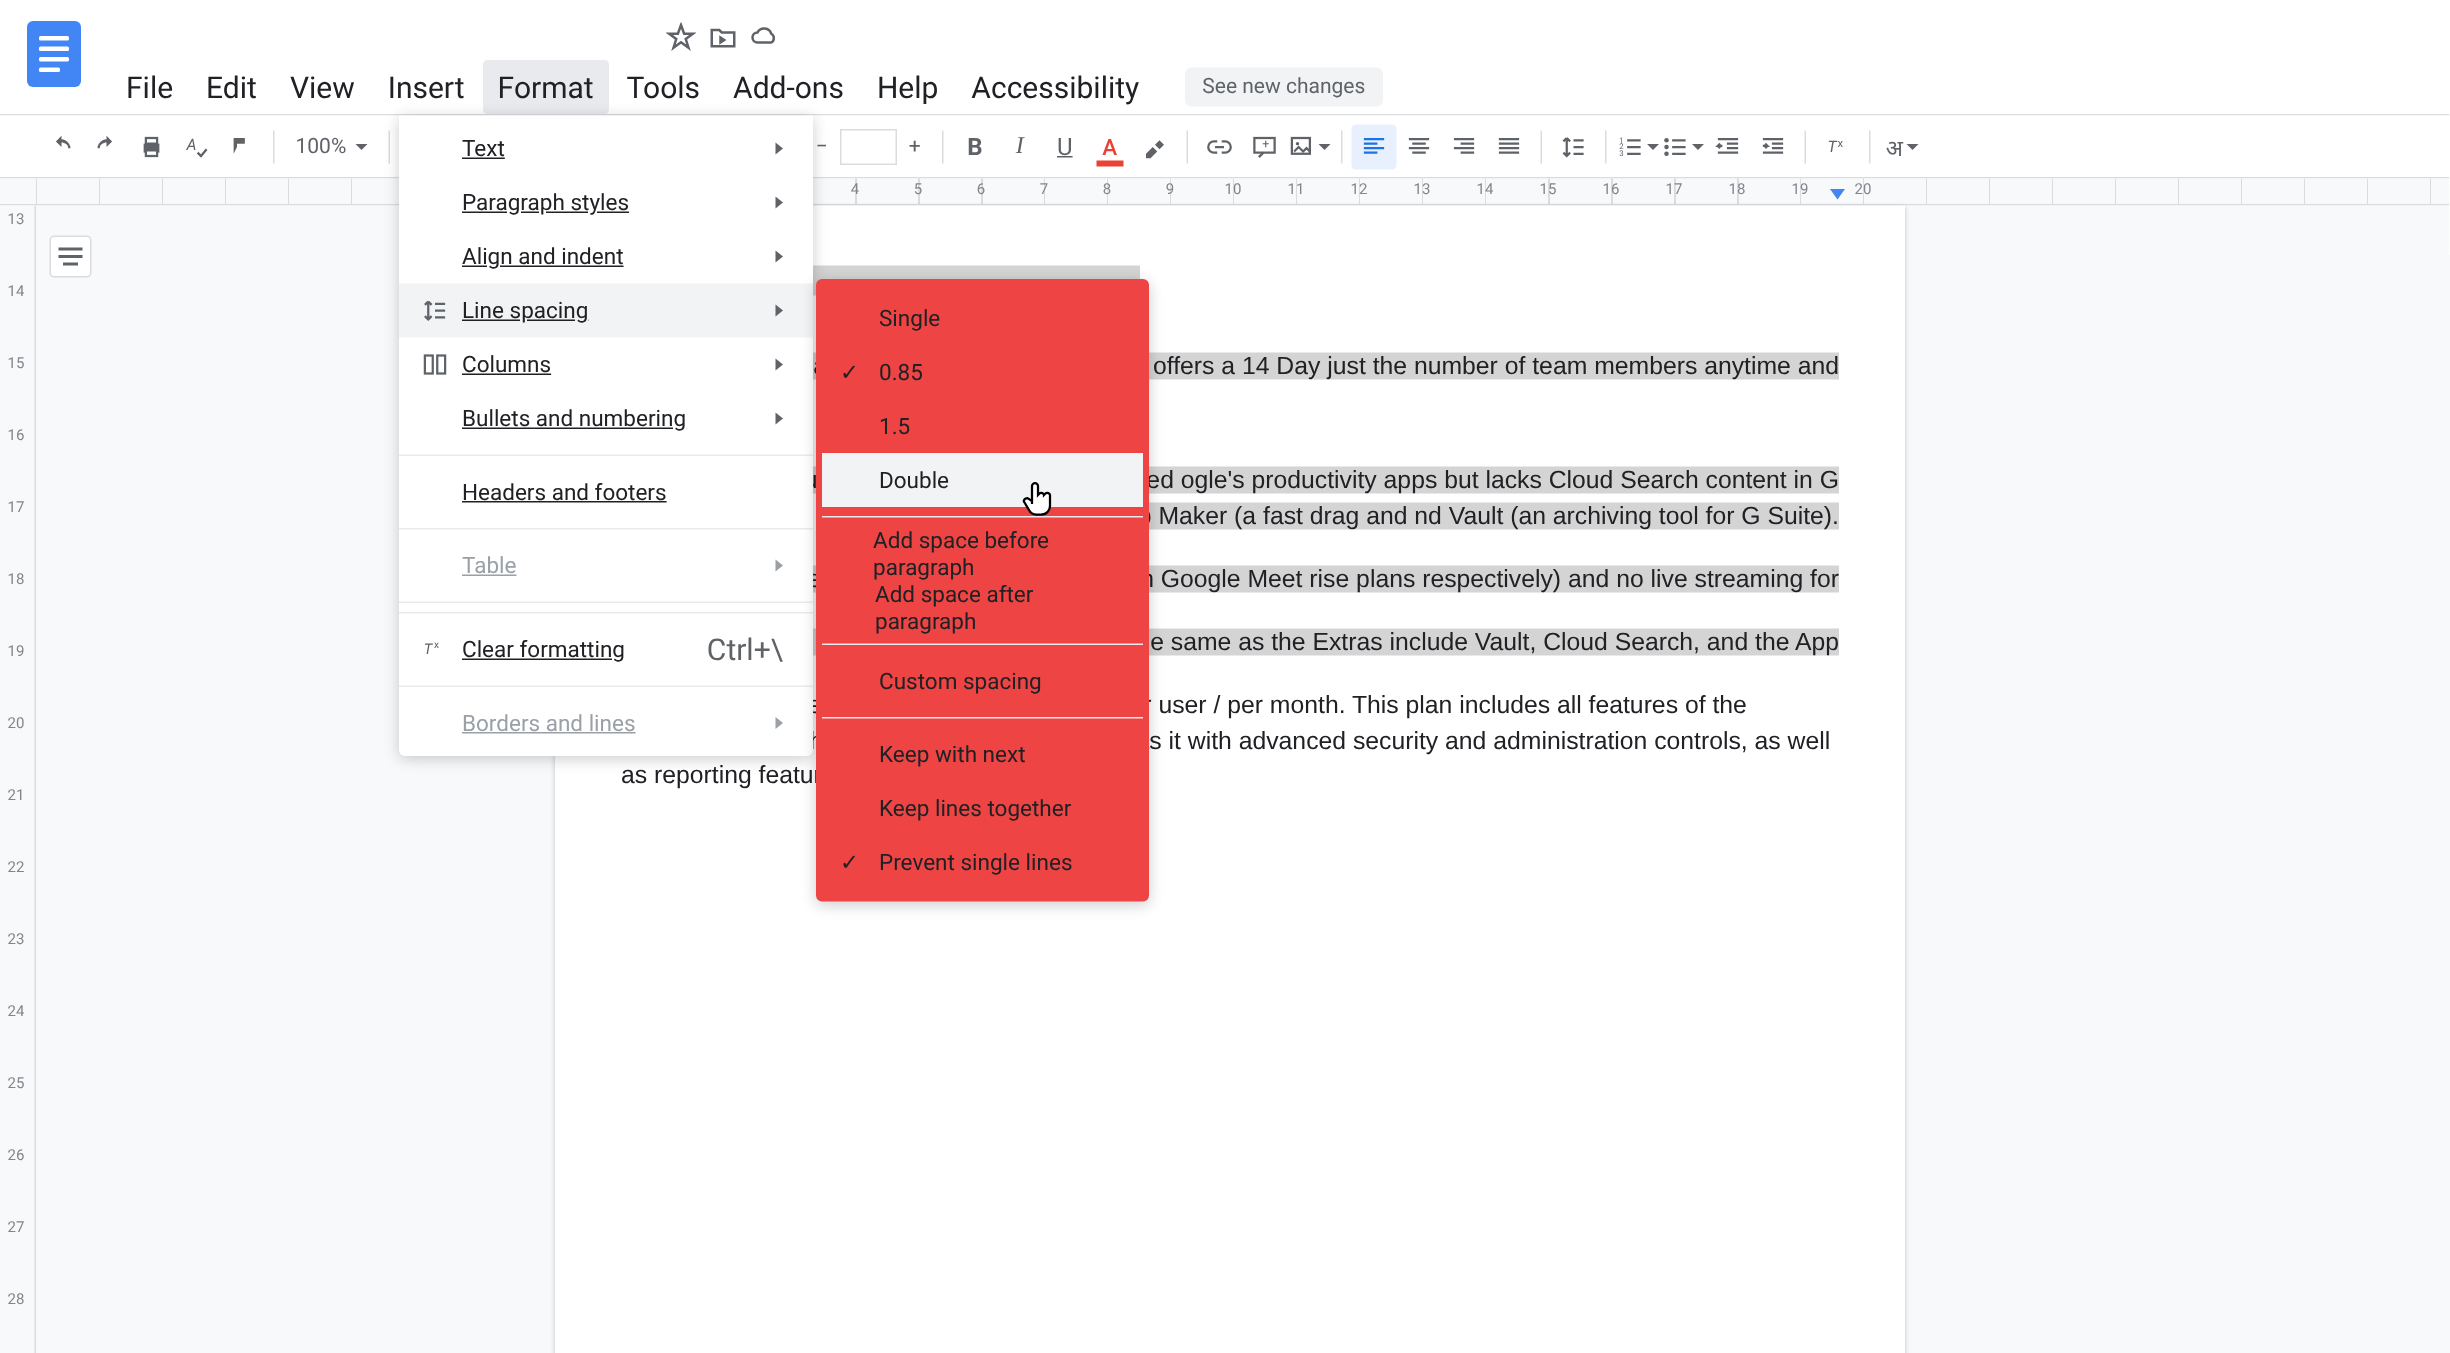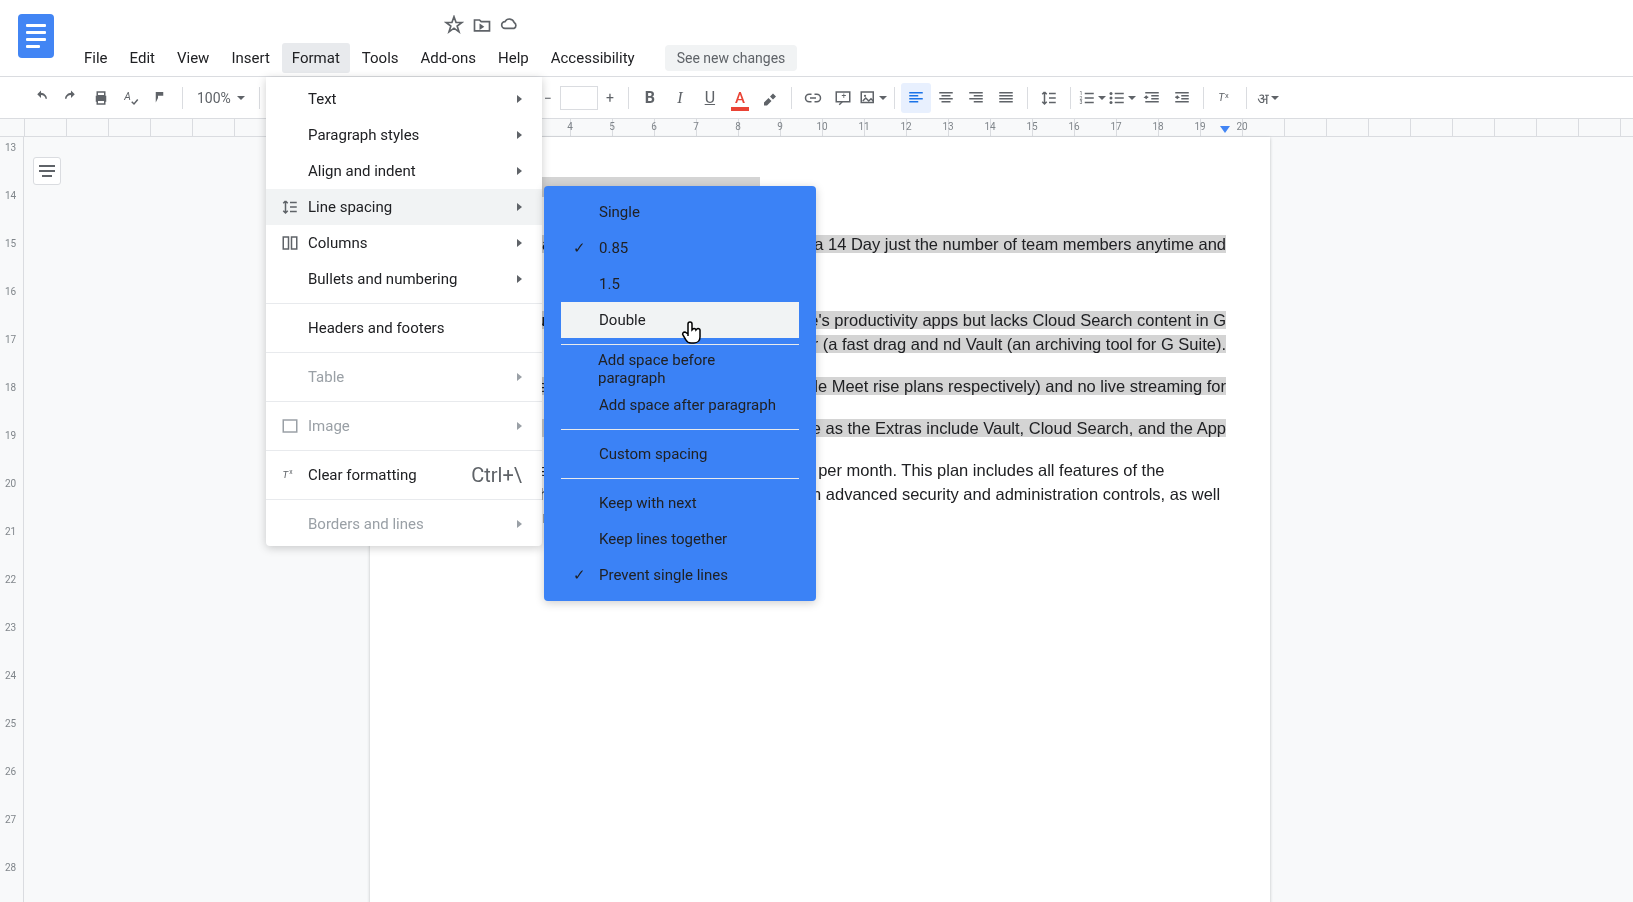--- a/index.html
+++ b/index.html
@@ -75,21 +75,21 @@
 .menu-row {
   display: flex;
   align-items: center;
   height: 36px;
   gap: 2px;
   padding-left: 2px;
 }
 .menu-item {
   padding: 6px 10px;
   cursor: pointer;
-  font-size: 15px;
+  font-size: 20px;
   color: #202124;
   border-radius: 3px;
 }
 .menu-item.active {
   background: #e8eaed;
 }
 .see-changes {
   margin-left: 18px;
   background: #f1f3f4;
   padding: 5px 12px;
@@ -293,21 +293,21 @@
 }
 .fm-item:hover, .fm-item.highlighted {
   background: #f1f3f4;
 }
 .fm-icon {
   width: 28px;
   display: flex;
   justify-content: center;
   color: #5f6368;
 }
-.fm-label { flex: 1; padding-left: 4px; }
+.fm-label { flex: 1; padding-left: 4px; text-decoration: underline; }
 .fm-arrow {
   width: 0;
   height: 0;
   border-top: 4px solid transparent;
   border-bottom: 4px solid transparent;
   border-left: 5px solid #5f6368;
 }
 .fm-shortcut {
   color: #5f6368;
   font-size: 20px;
@@ -318,26 +318,26 @@
   margin: 6px 0;
 }
 .fm-item.disabled { color: #9aa0a6; }
 .fm-item.disabled .fm-icon { color: #9aa0a6; }
 
 
 .spacing-menu {
   position: absolute;
   left: 544px;
   top: 186px;
-  width: 272px;
-  background: #3b82f6;
+  width: 222px;
+  background: #ef4444;
   border-radius: 4px;
   box-shadow: 0 2px 10px rgba(0,0,0,0.2);
   z-index: 101;
-  padding: 8px 17px;
+  padding: 8px 4px;
 }
 .sm-item {
   display: flex;
   align-items: center;
   height: 36px;
   padding: 0 20px 0 12px;
   cursor: pointer;
   font-size: 15px;
 }
 .sm-item.hover {
@@ -677,29 +677,20 @@
       <span class="fm-icon"></span>
       <span class="fm-label">Headers and footers</span>
     </div>
   <div class="fm-sep"></div>
   <div class="fm-item disabled">
       <span class="fm-icon"></span>
       <span class="fm-label">Table</span>
       <span class="fm-arrow" style="border-left-color:#9aa0a6"></span>
     </div>
   <div class="fm-sep"></div>
-  <div class="fm-item disabled">
-      <span class="fm-icon">
-        <svg width="18" height="18" viewBox="0 0 24 24">
-          <rect x="3" y="4" width="18" height="16" fill="none" stroke="#9aa0a6" stroke-width="2"></rect>
-        </svg>
-      </span>
-      <span class="fm-label">Image</span>
-      <span class="fm-arrow" style="border-left-color:#9aa0a6"></span>
-    </div>
   <div class="fm-sep"></div>
   <div class="fm-item">
       <span class="fm-icon">
         <svg width="18" height="18" viewBox="0 0 24 24">
           <text x="2" y="16" font-size="13" fill="#5f6368" font-style="italic">T</text>
           <text x="11" y="11" font-size="9" fill="#5f6368">x</text>
         </svg>
       </span>
       <span class="fm-label">Clear formatting</span>
       <span class="fm-shortcut">Ctrl+\</span>

